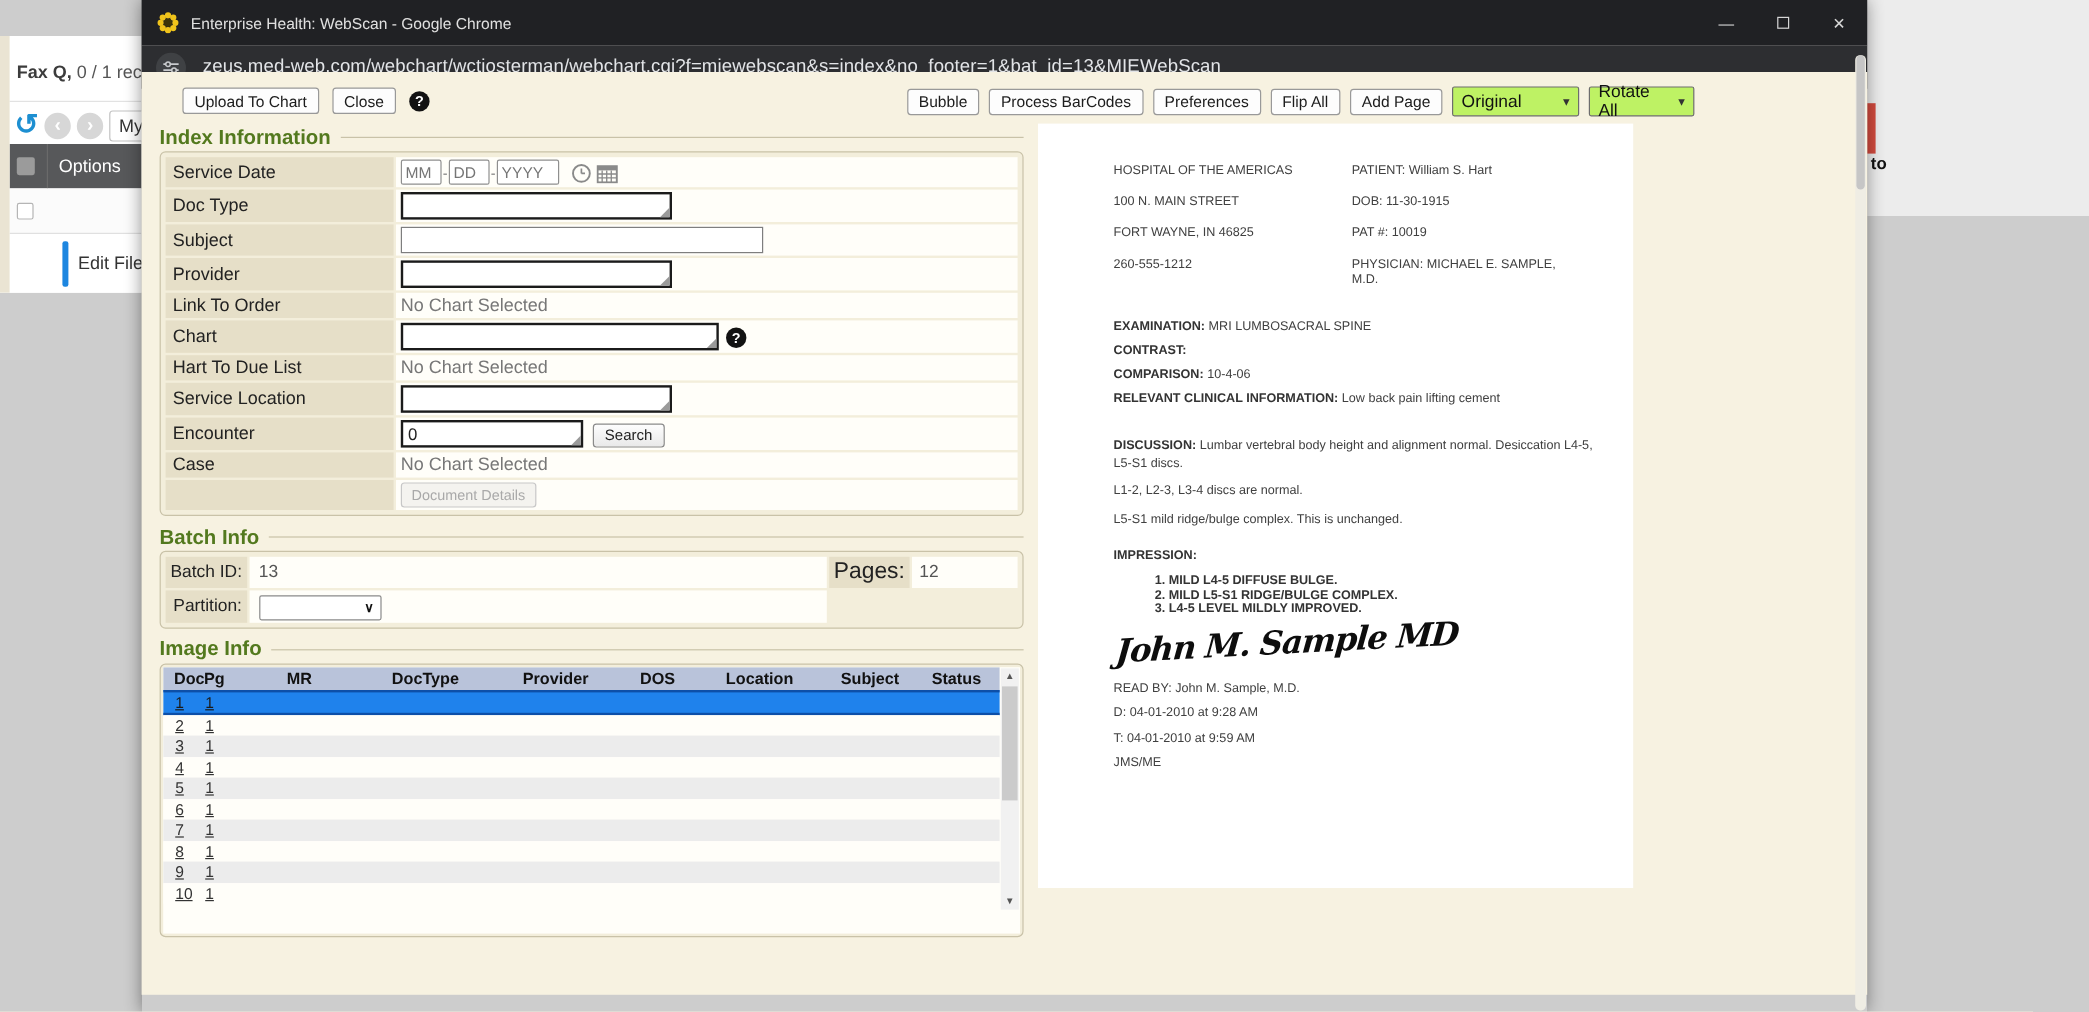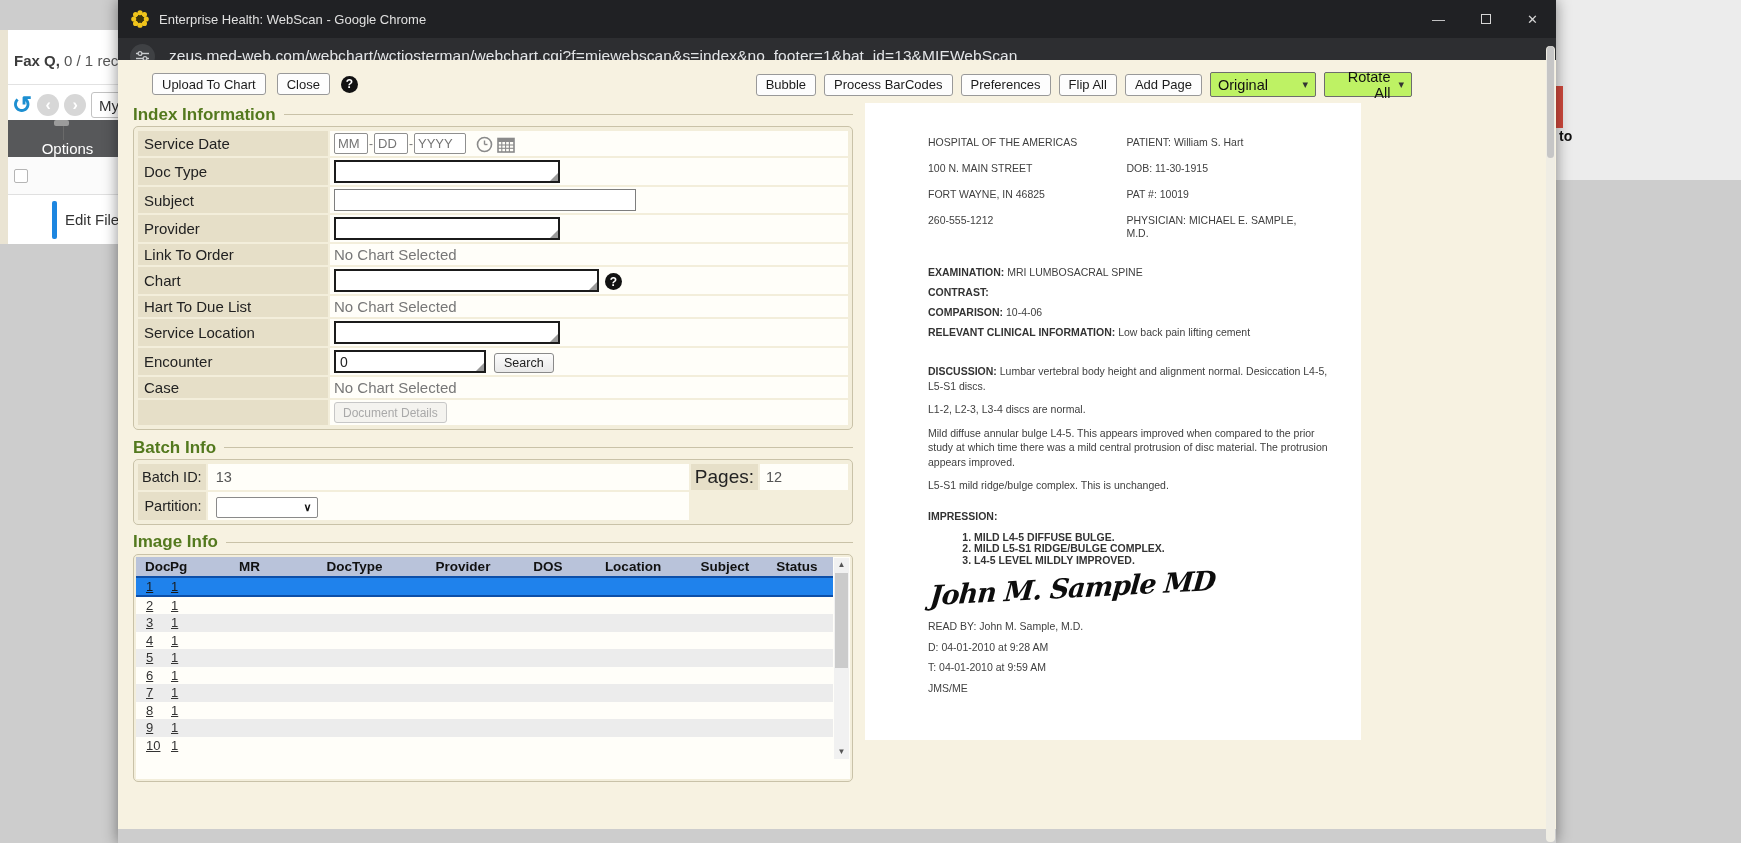--- a/index.html
+++ b/index.html
@@ -13,21 +13,21 @@
 
   .bg-window { position:absolute; left:0; top:30px; width:118px; height:214px; background:#fff; overflow:hidden; z-index:1; }
   .bg-strip { position:absolute; left:0; top:0; width:8px; height:100%; background:#eae4d3; }
   .fax-title { position:absolute; left:14px; top:22px; font-size:15px; color:#555; white-space:nowrap; }
   .fax-title b { color:#3c3c3c; }
   .fax-sep { position:absolute; left:8px; top:54px; width:110px; border-top:1px solid #e2e2e2; }
   .fax-toolbar { position:absolute; left:12px; top:60px; height:30px; display:flex; align-items:center; gap:5px; }
   .undo-glyph { color:#1d8fd1; font-size:24px; font-weight:bold; line-height:22px; }
   .nav-circle { width:22px; height:22px; border-radius:50%; background:#d7d7d7; color:#fff; font-size:16px; font-weight:bold; display:flex; align-items:center; justify-content:center; line-height:1; }
   .my-btn { height:26px; min-width:34px; border:1px solid #c2c2c2; border-radius:3px; background:#fff; font-size:15px; color:#333; display:flex; align-items:center; padding:0 7px; }
-  .fax-dark { position:absolute; left:8px; top:90px; width:110px; height:37px; background:#57585a; display:flex; align-items:center;flex-direction:column; }
+  .fax-dark { position:absolute; left:8px; top:90px; width:110px; height:37px; background:#57585a; display:flex; align-items:center; }
   .fax-dark .cb { width:15px; height:15px; background:#9b9b9b; border-radius:2px; margin:0 10px 0 6px; }
   .fax-dark .vr { width:1px; height:100%; background:#6a6a6a; }
   .fax-dark .lbl { color:#fff; font-size:15px; margin-left:9px; }
   .fax-row { position:absolute; left:8px; top:127px; width:110px; height:38px; background:#fbfbfb; border-bottom:1px solid #e0e0e0; display:flex; align-items:center; }
   .fax-row .cb { width:14px; height:14px; background:#fff; border:1px solid #b5b5b5; border-radius:2px; margin-left:6px; }
   .fax-edit { position:absolute; left:8px; top:165px; width:110px; height:49px; background:#fff; }
   .fax-edit .bluebar { position:absolute; left:44px; top:6px; width:5px; height:38px; background:#1d86e0; border-radius:2px; }
   .fax-edit .lbl { position:absolute; left:57px; top:16px; font-size:15px; color:#333; white-space:nowrap; }
 
   
@@ -48,21 +48,21 @@
   .page-scrollbar .thumb { position:absolute; top:0; left:1px; width:7px; height:112px; background:#c6c6c6; border-radius:4px; }
 
   
   .tb-left { position:absolute; left:34px; top:13px; display:flex; align-items:center; gap:11px; }
   .tb-right { position:absolute; right:144px; top:12px; display:flex; align-items:center; gap:8px; }
   .btn { height:22px; border:1px solid #999; border-radius:3px; background:#fdfdfd; font-size:13px; color:#1c1c1c; display:flex; align-items:center; padding:0 9px; white-space:nowrap; font-family:"Liberation Sans",sans-serif; }
   .help-circle { width:17px; height:17px; border-radius:50%; background:#121212; color:#fff; font-size:12px; font-weight:bold; display:flex; align-items:center; justify-content:center; }
   .fake-select { height:25px; min-width:86px; border:1px solid #6d6d6d; border-radius:2px; background:#bef264; font-size:14.5px; color:#111; display:flex; align-items:center; padding:0 7px; gap:8px; }
   .fake-select .chev { margin-left:auto; font-size:11px; color:#333; }
   .sel-zoom { width:106px; }
-  .sel-rotate { width:88px;text-align:right; }
+  .sel-rotate { width:88px; }
 
   
   .form-col { position:absolute; left:15px; top:44px; width:720px; }
   .sec-head { display:flex; align-items:center; height:21px; margin-bottom:1px; }
   .sec-head span { color:#53791e; font-size:17px; font-weight:bold; white-space:nowrap; }
   .sec-head i { flex:1; border-top:1px solid #c9c2a8; margin-left:8px; }
   .boxed { border:1px solid #c9c2a8; border-radius:5px; background:#f3eedb; padding:2px; }
 
   table.formtbl { width:100%; border-collapse:separate; border-spacing:2px; }
   td.lab { width:190px; background:#e6dfc8; font-size:15px; color:#222; padding:2px 6px; }
@@ -416,21 +416,20 @@
           <p>PHYSICIAN: MICHAEL E. SAMPLE, M.D.</p>
         </div>
       </div>
       <div class="rep-body">
         <p class="rep-field"><b>EXAMINATION:</b><span>  MRI LUMBOSACRAL SPINE</span></p>
         <p class="rep-field"><b>CONTRAST:</b><span></span></p>
         <p class="rep-field"><b>COMPARISON:</b><span> 10-4-06</span></p>
         <p class="rep-field" style="margin-bottom:26px;"><b>RELEVANT CLINICAL INFORMATION:</b><span>  Low back pain lifting cement</span></p>
         <p class="rep-par"><b>DISCUSSION:</b><span> Lumbar vertebral body height and alignment normal. Desiccation L4-5, L5-S1 discs.</span></p>
         <p class="rep-par">L1-2, L2-3, L3-4 discs are normal.</p>
-        <p class="rep-par">Mild diffuse annular bulge L4-5. This appears improved when compared to the prior study at which time there was a mild central protrusion of disc material. The protrusion appears improved.</p>
         <p class="rep-par">L5-S1 mild ridge/bulge complex. This is unchanged.</p>
         <div class="imp-block">
           <p class="rep-field"><b>IMPRESSION:</b></p>
           <ol class="imp-list">
             <li>MILD L4-5 DIFFUSE BULGE.</li>
             <li>MILD L5-S1 RIDGE/BULGE COMPLEX.</li>
             <li>L4-5 LEVEL MILDLY IMPROVED.</li>
           </ol>
         </div>
         <div class="signature">John M. Sample MD</div>

